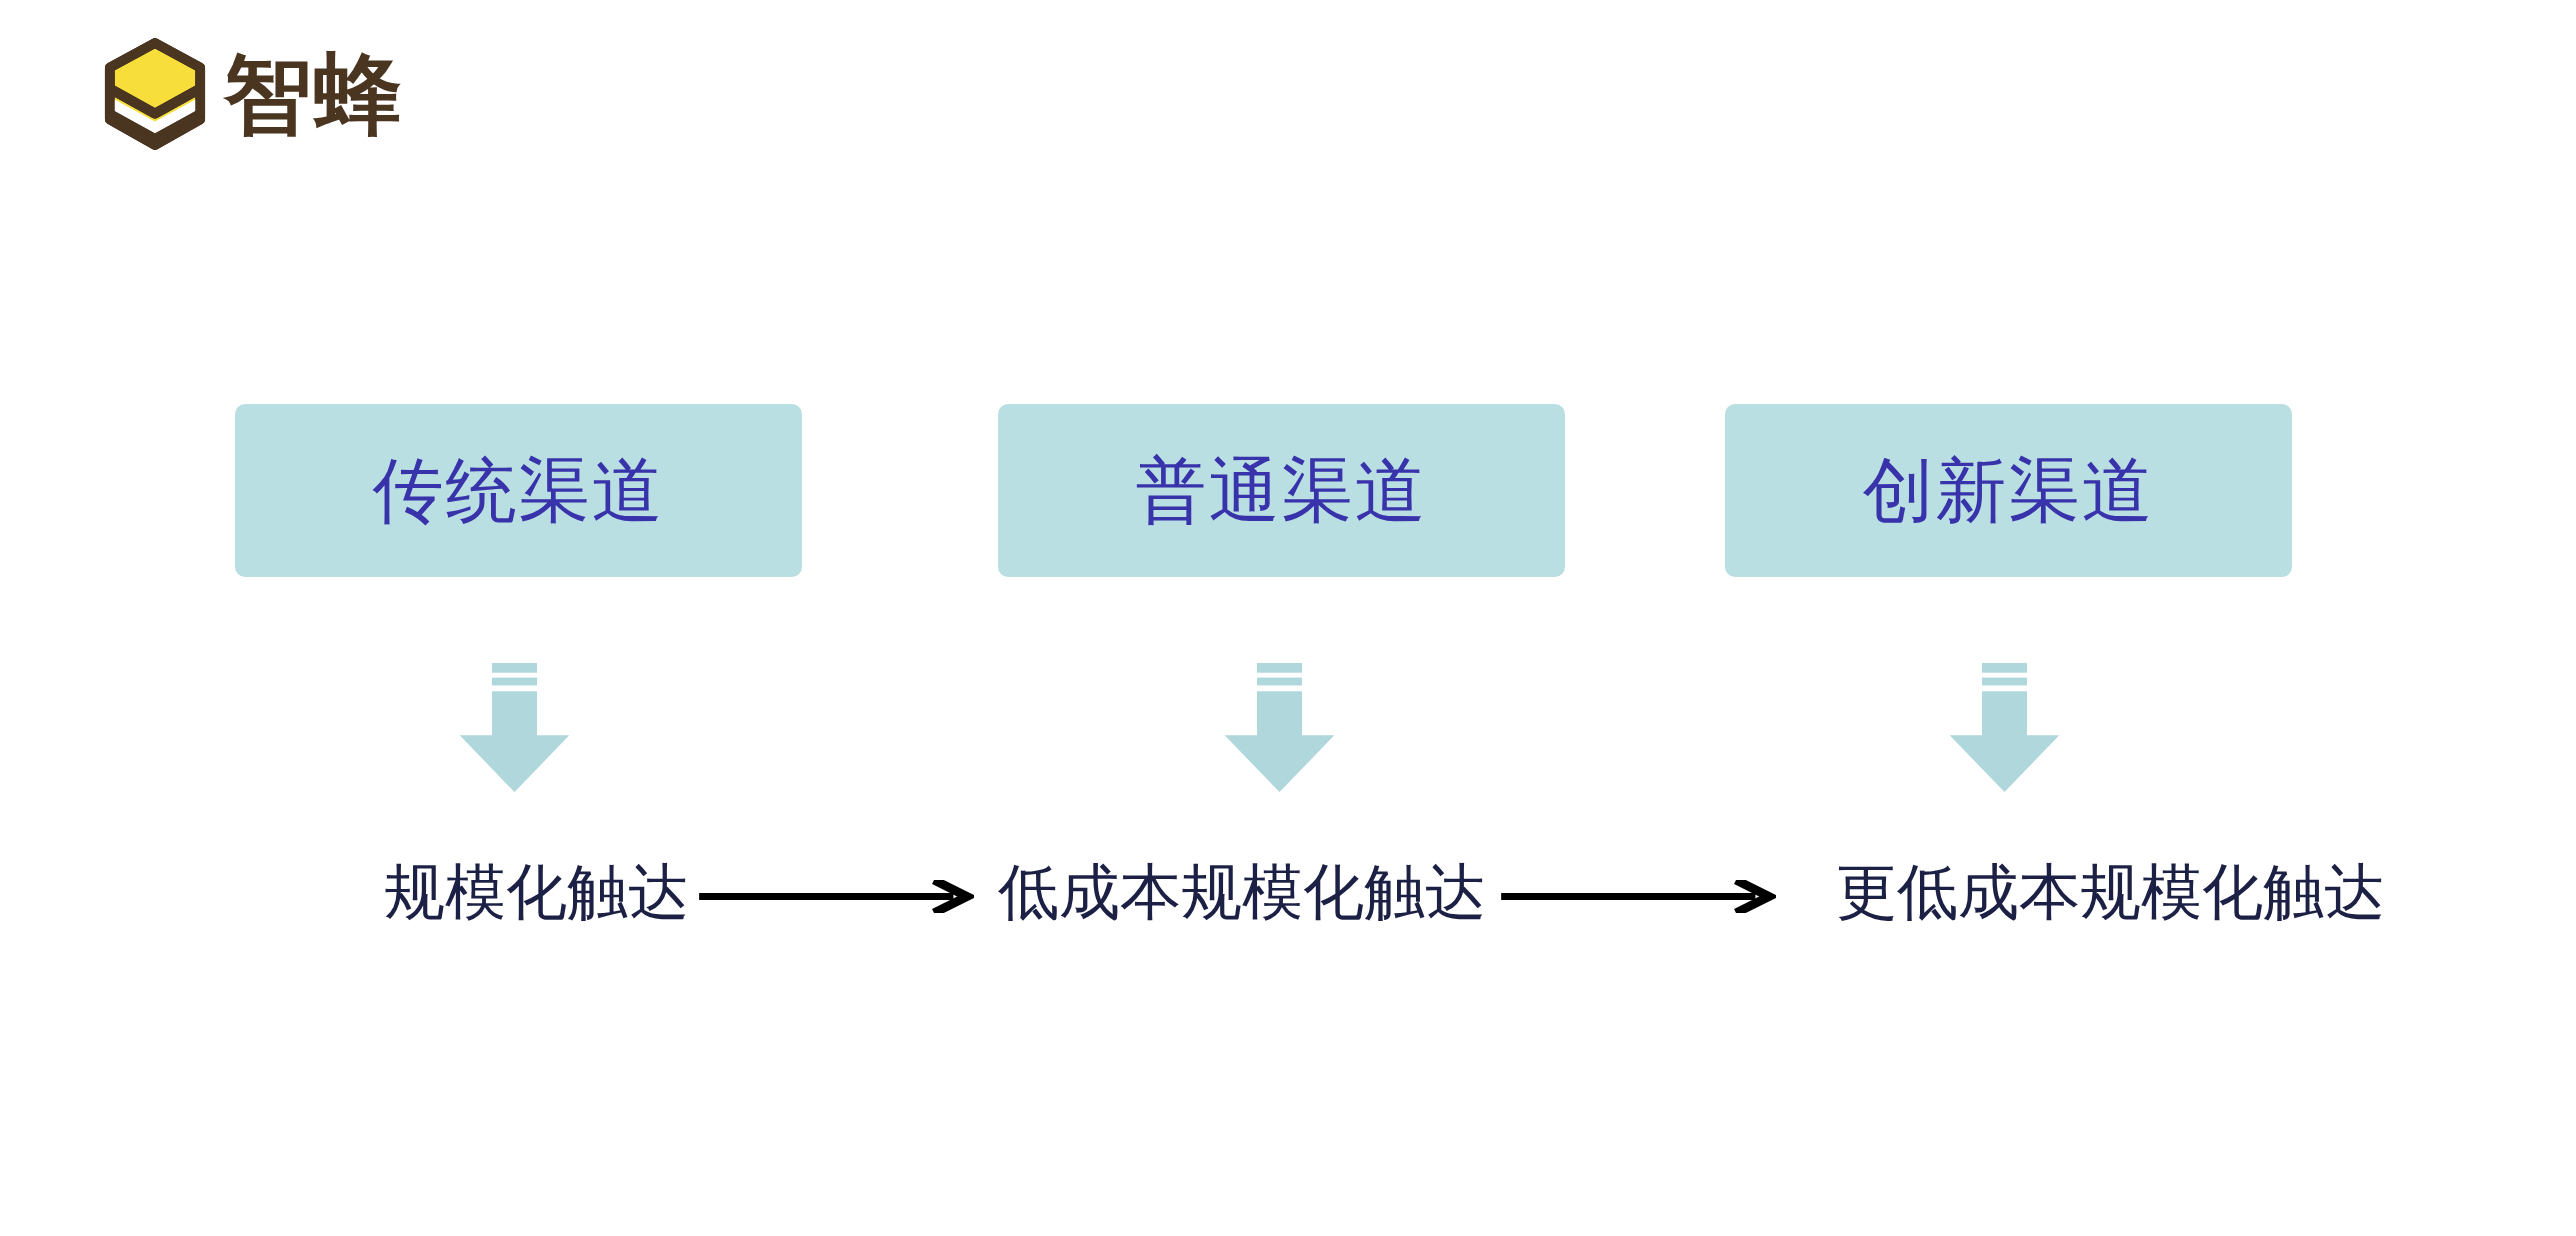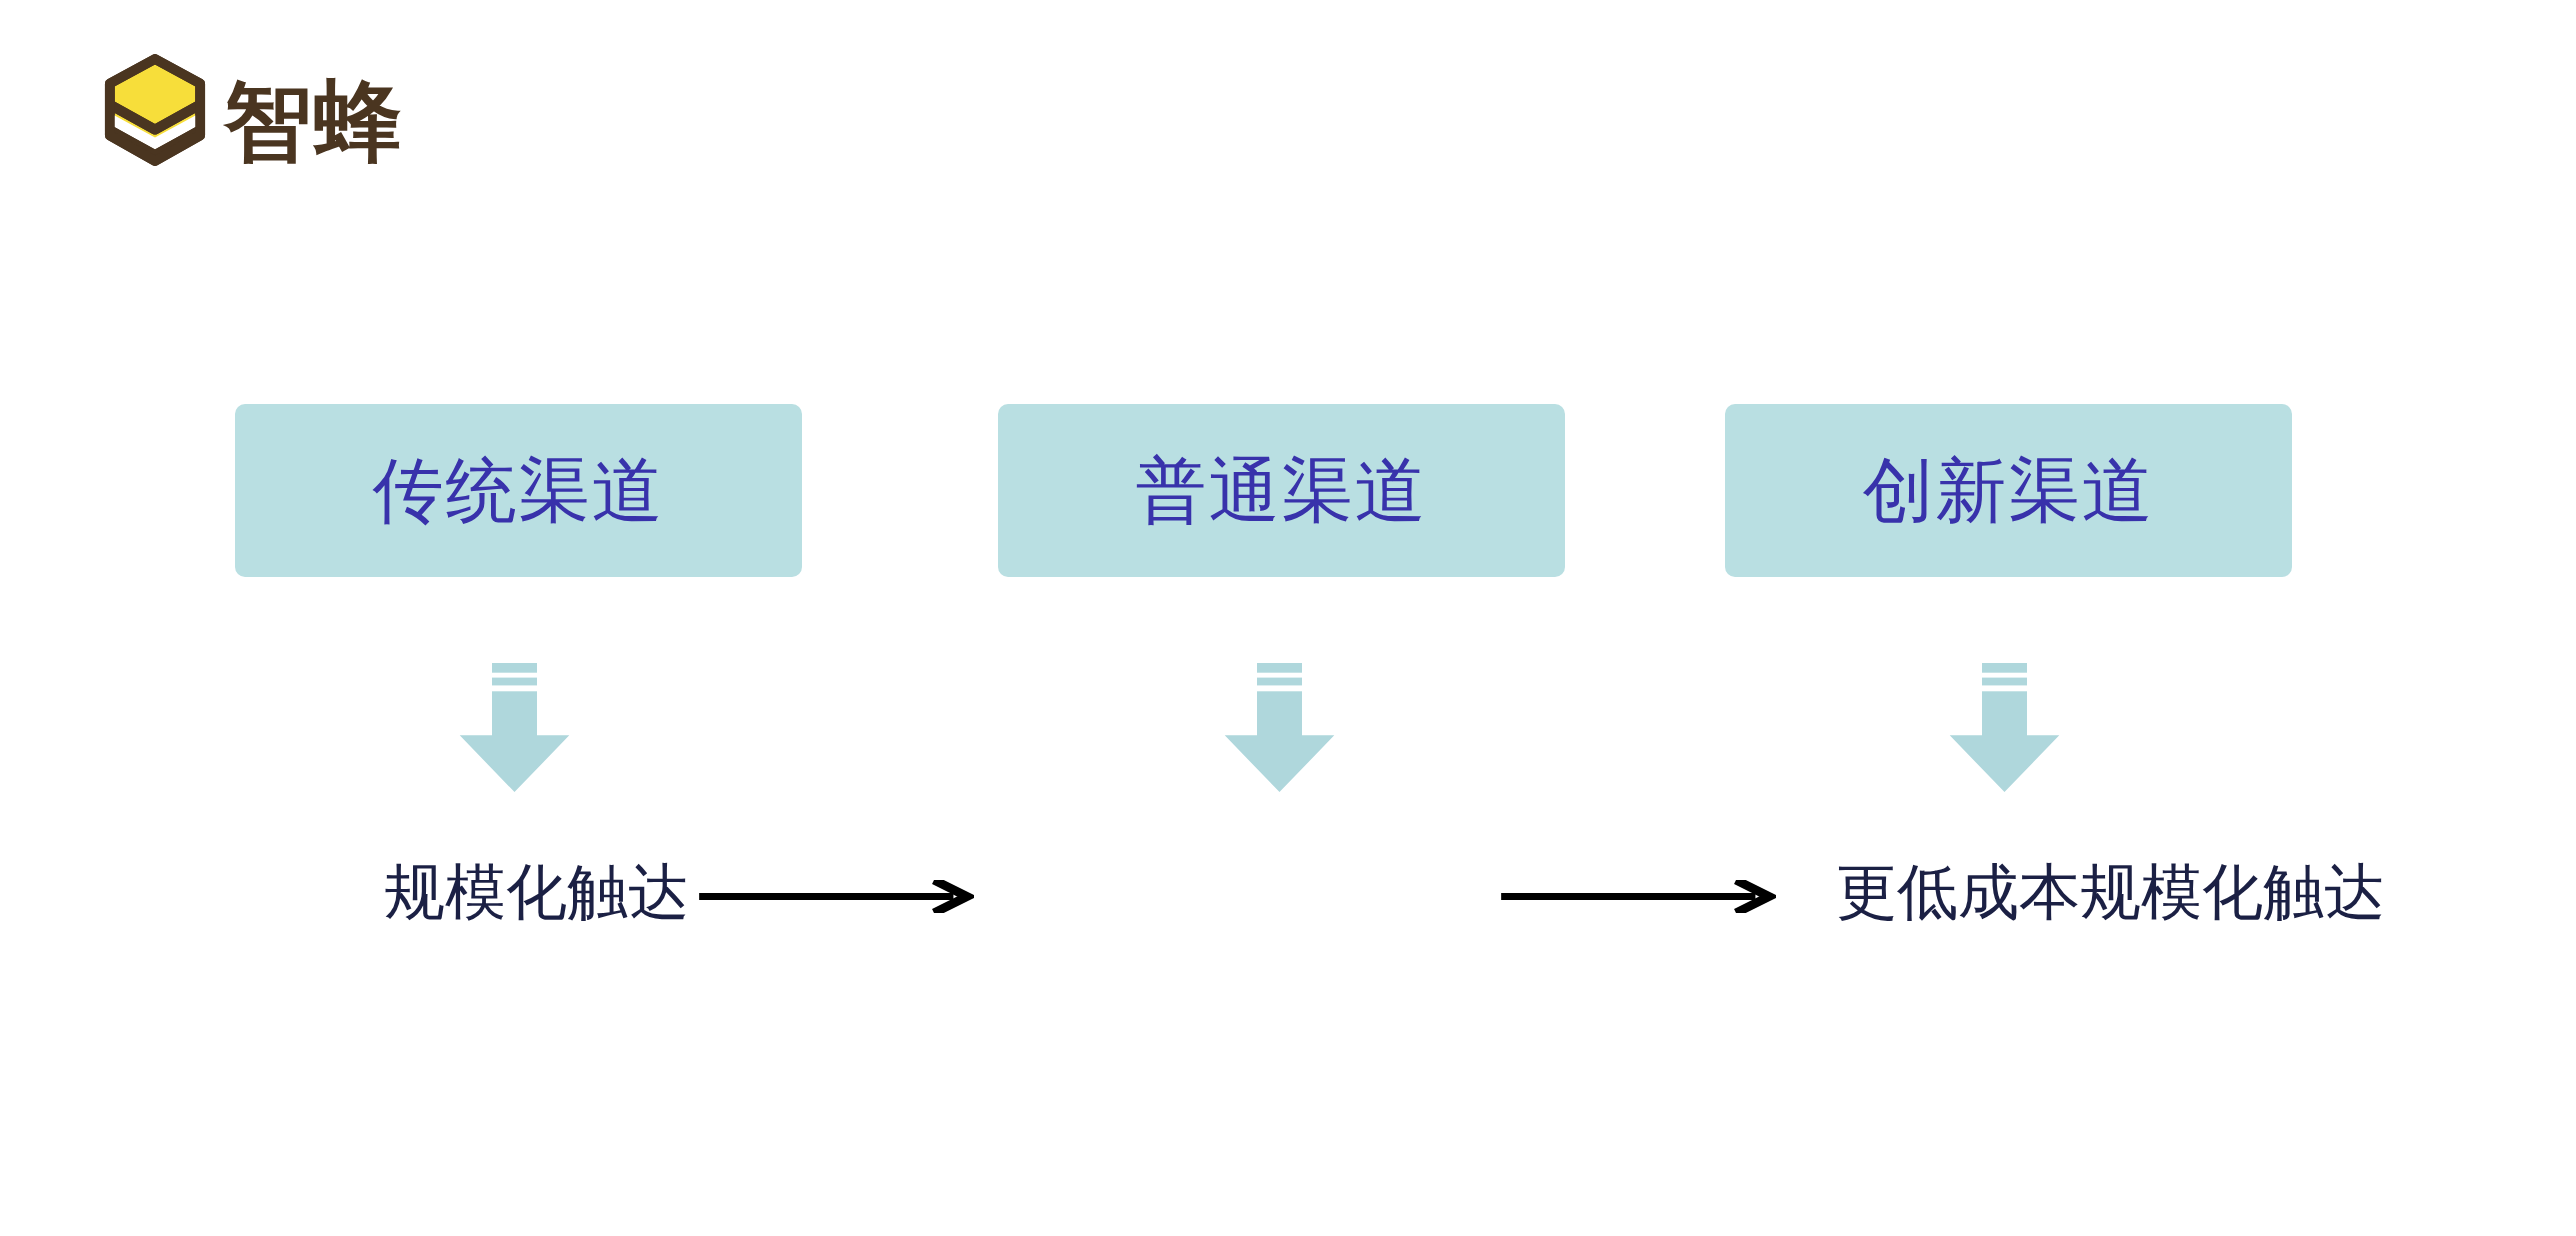--- a/index.html
+++ b/index.html
@@ -19,23 +19,22 @@
     background: #ffffff;
     overflow: hidden;
   }
 
   
   .brand {
     position: absolute;
     left: 102px;
     top: 37px;
     display: flex;
-    align-items: flex-end;
+    align-items: center;
     gap: 15.7px;
-    margin-top: 16px;
   }
   .brand-mark { width: 106px; height: 116px; display: block; }
   .brand-word { display: block; height: 94px; }
 
   
   .boxes-row {
     position: absolute;
     left: 0;
     top: 404px;
     width: 2576px;
@@ -191,20 +190,23 @@
       <span>规模化触达</span>
     </div>
 
     <div class="flow-connector fc-1">
       <svg viewBox="0 0 282 34" width="276" height="33" aria-hidden="true">
         <line x1="0" y1="17" x2="262" y2="17" stroke="#000000" stroke-width="7"></line>
         <polyline points="246,2 276,17 246,32" fill="none" stroke="#000000" stroke-width="9" stroke-linecap="square" stroke-linejoin="miter"></polyline>
       </svg>
     </div>
 
+    <div class="flow-item fi-2">
+      <span>低成本规模化触达</span>
+    </div>
 
     <div class="flow-connector fc-2">
       <svg viewBox="0 0 282 34" width="276" height="33" aria-hidden="true">
         <line x1="0" y1="17" x2="262" y2="17" stroke="#000000" stroke-width="7"></line>
         <polyline points="246,2 276,17 246,32" fill="none" stroke="#000000" stroke-width="9" stroke-linecap="square" stroke-linejoin="miter"></polyline>
       </svg>
     </div>
 
     <div class="flow-item fi-3">
       <span>更低成本规模化触达</span>

